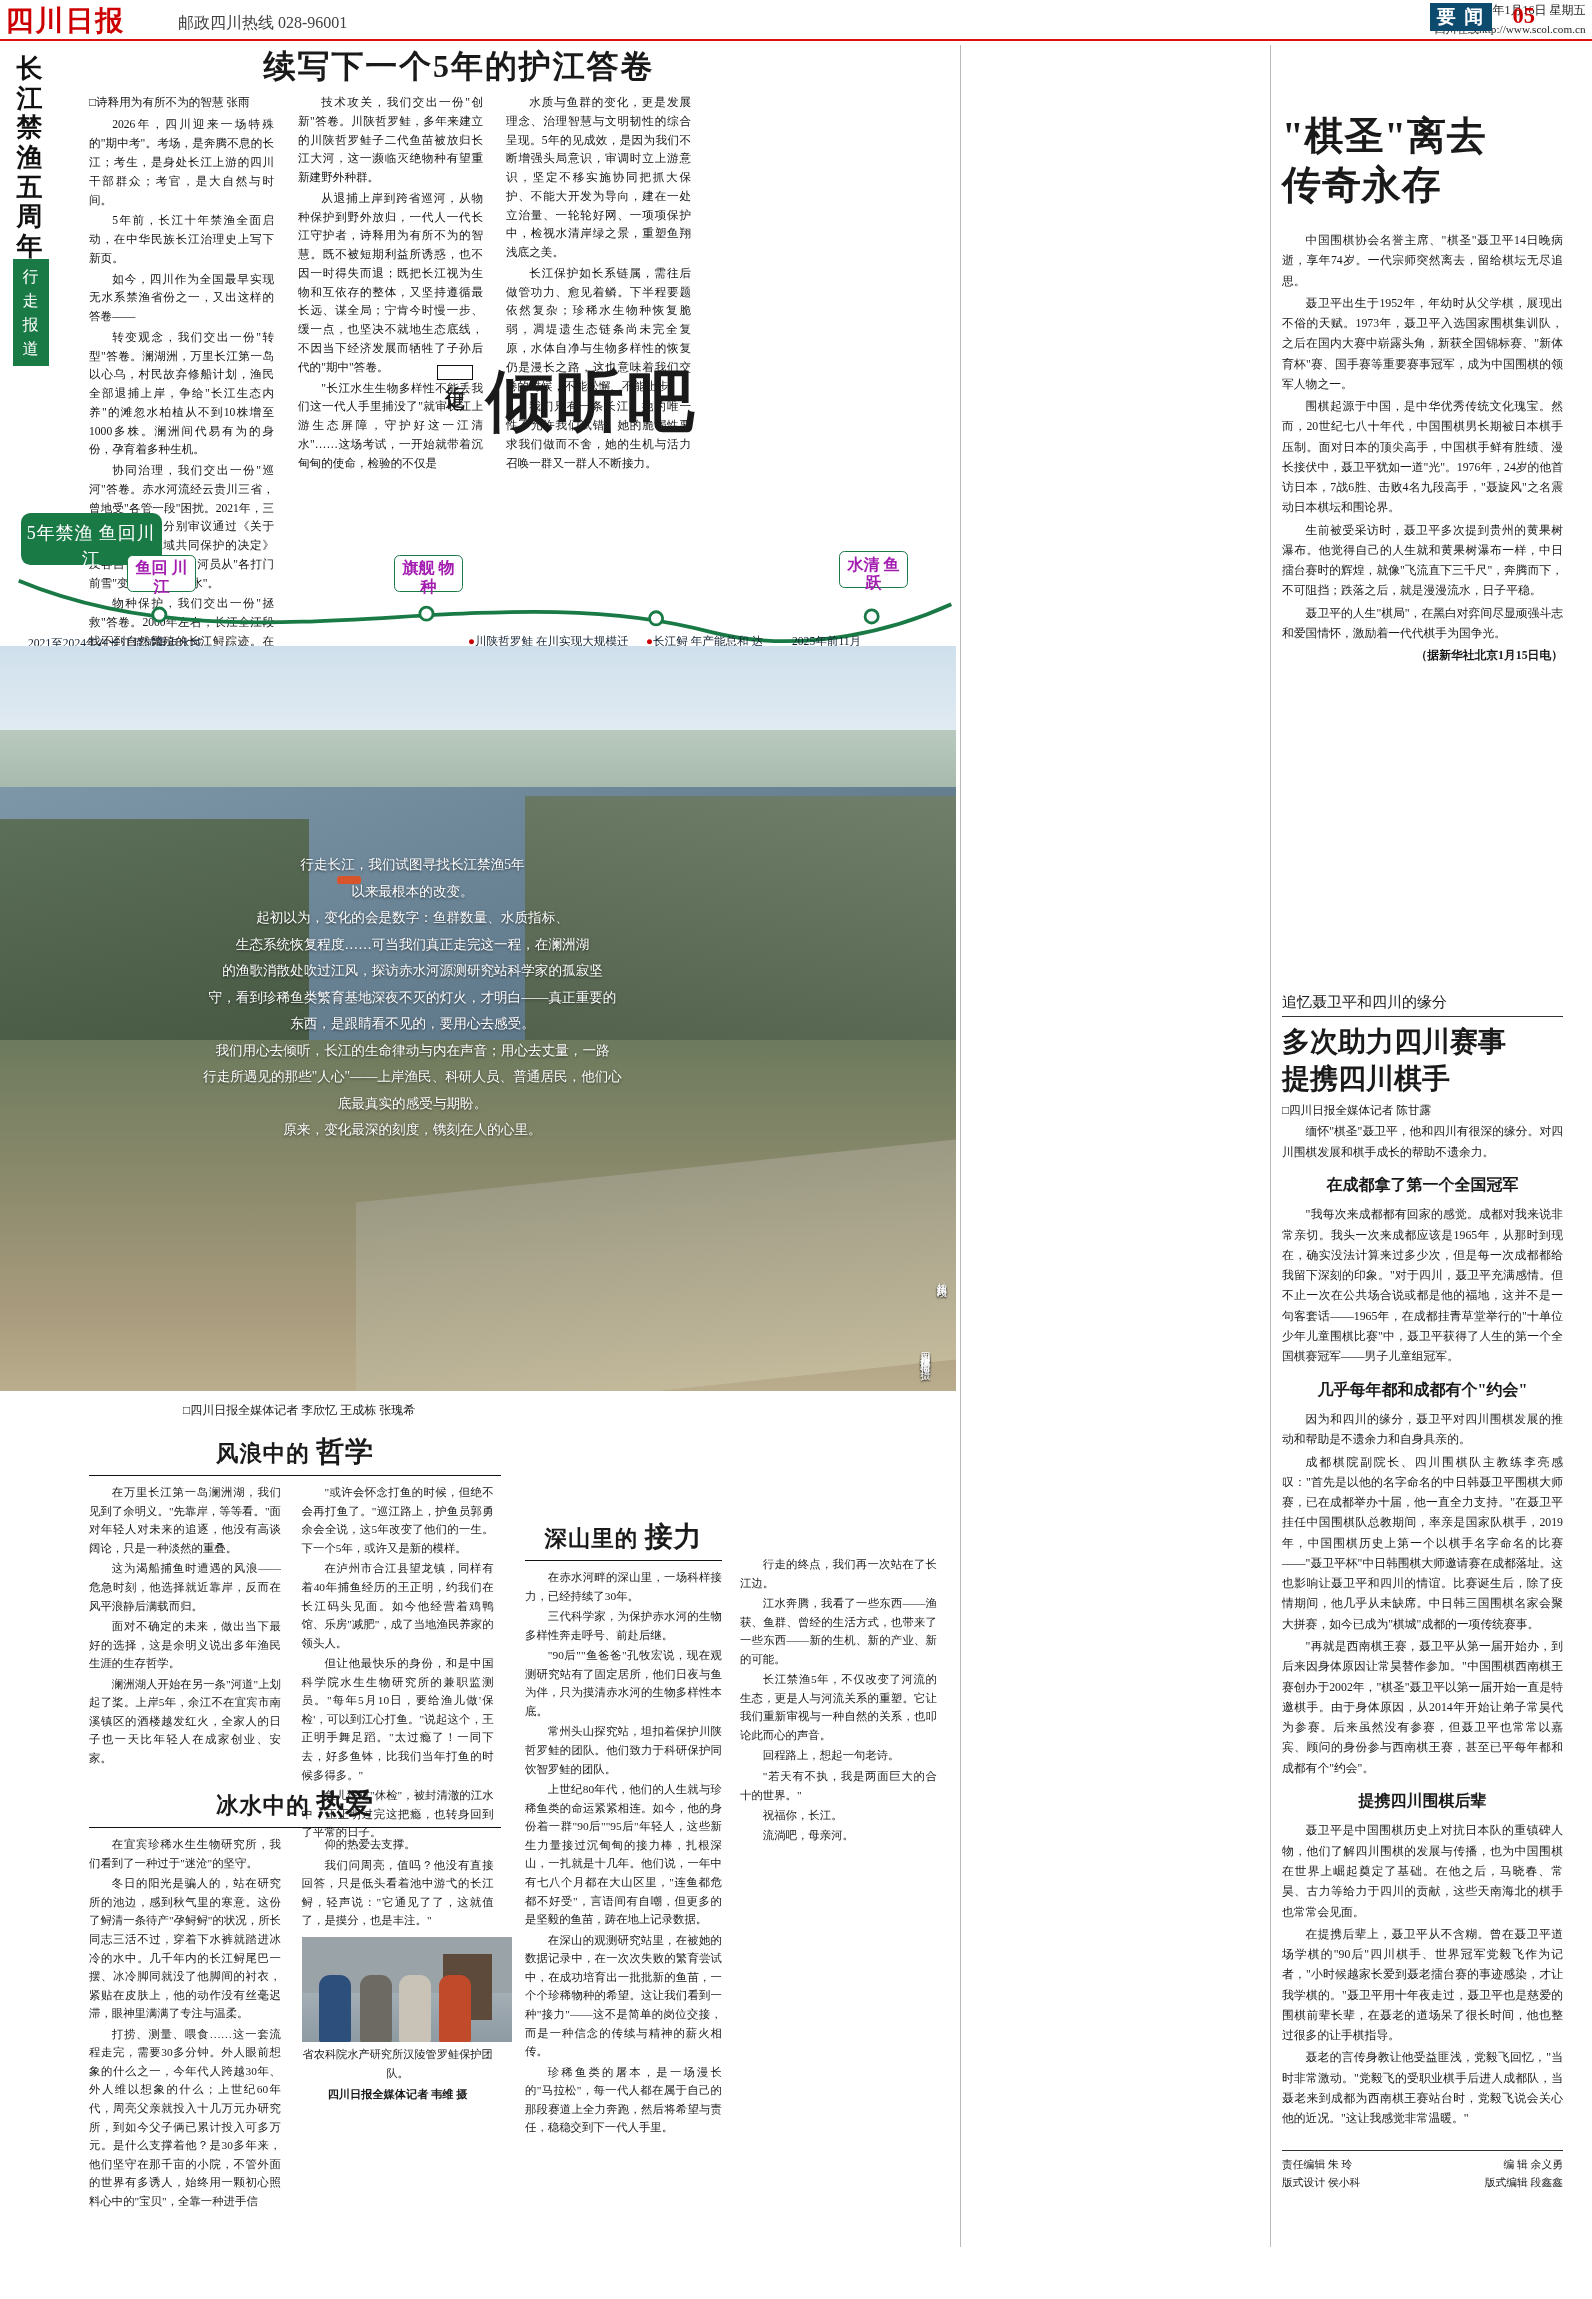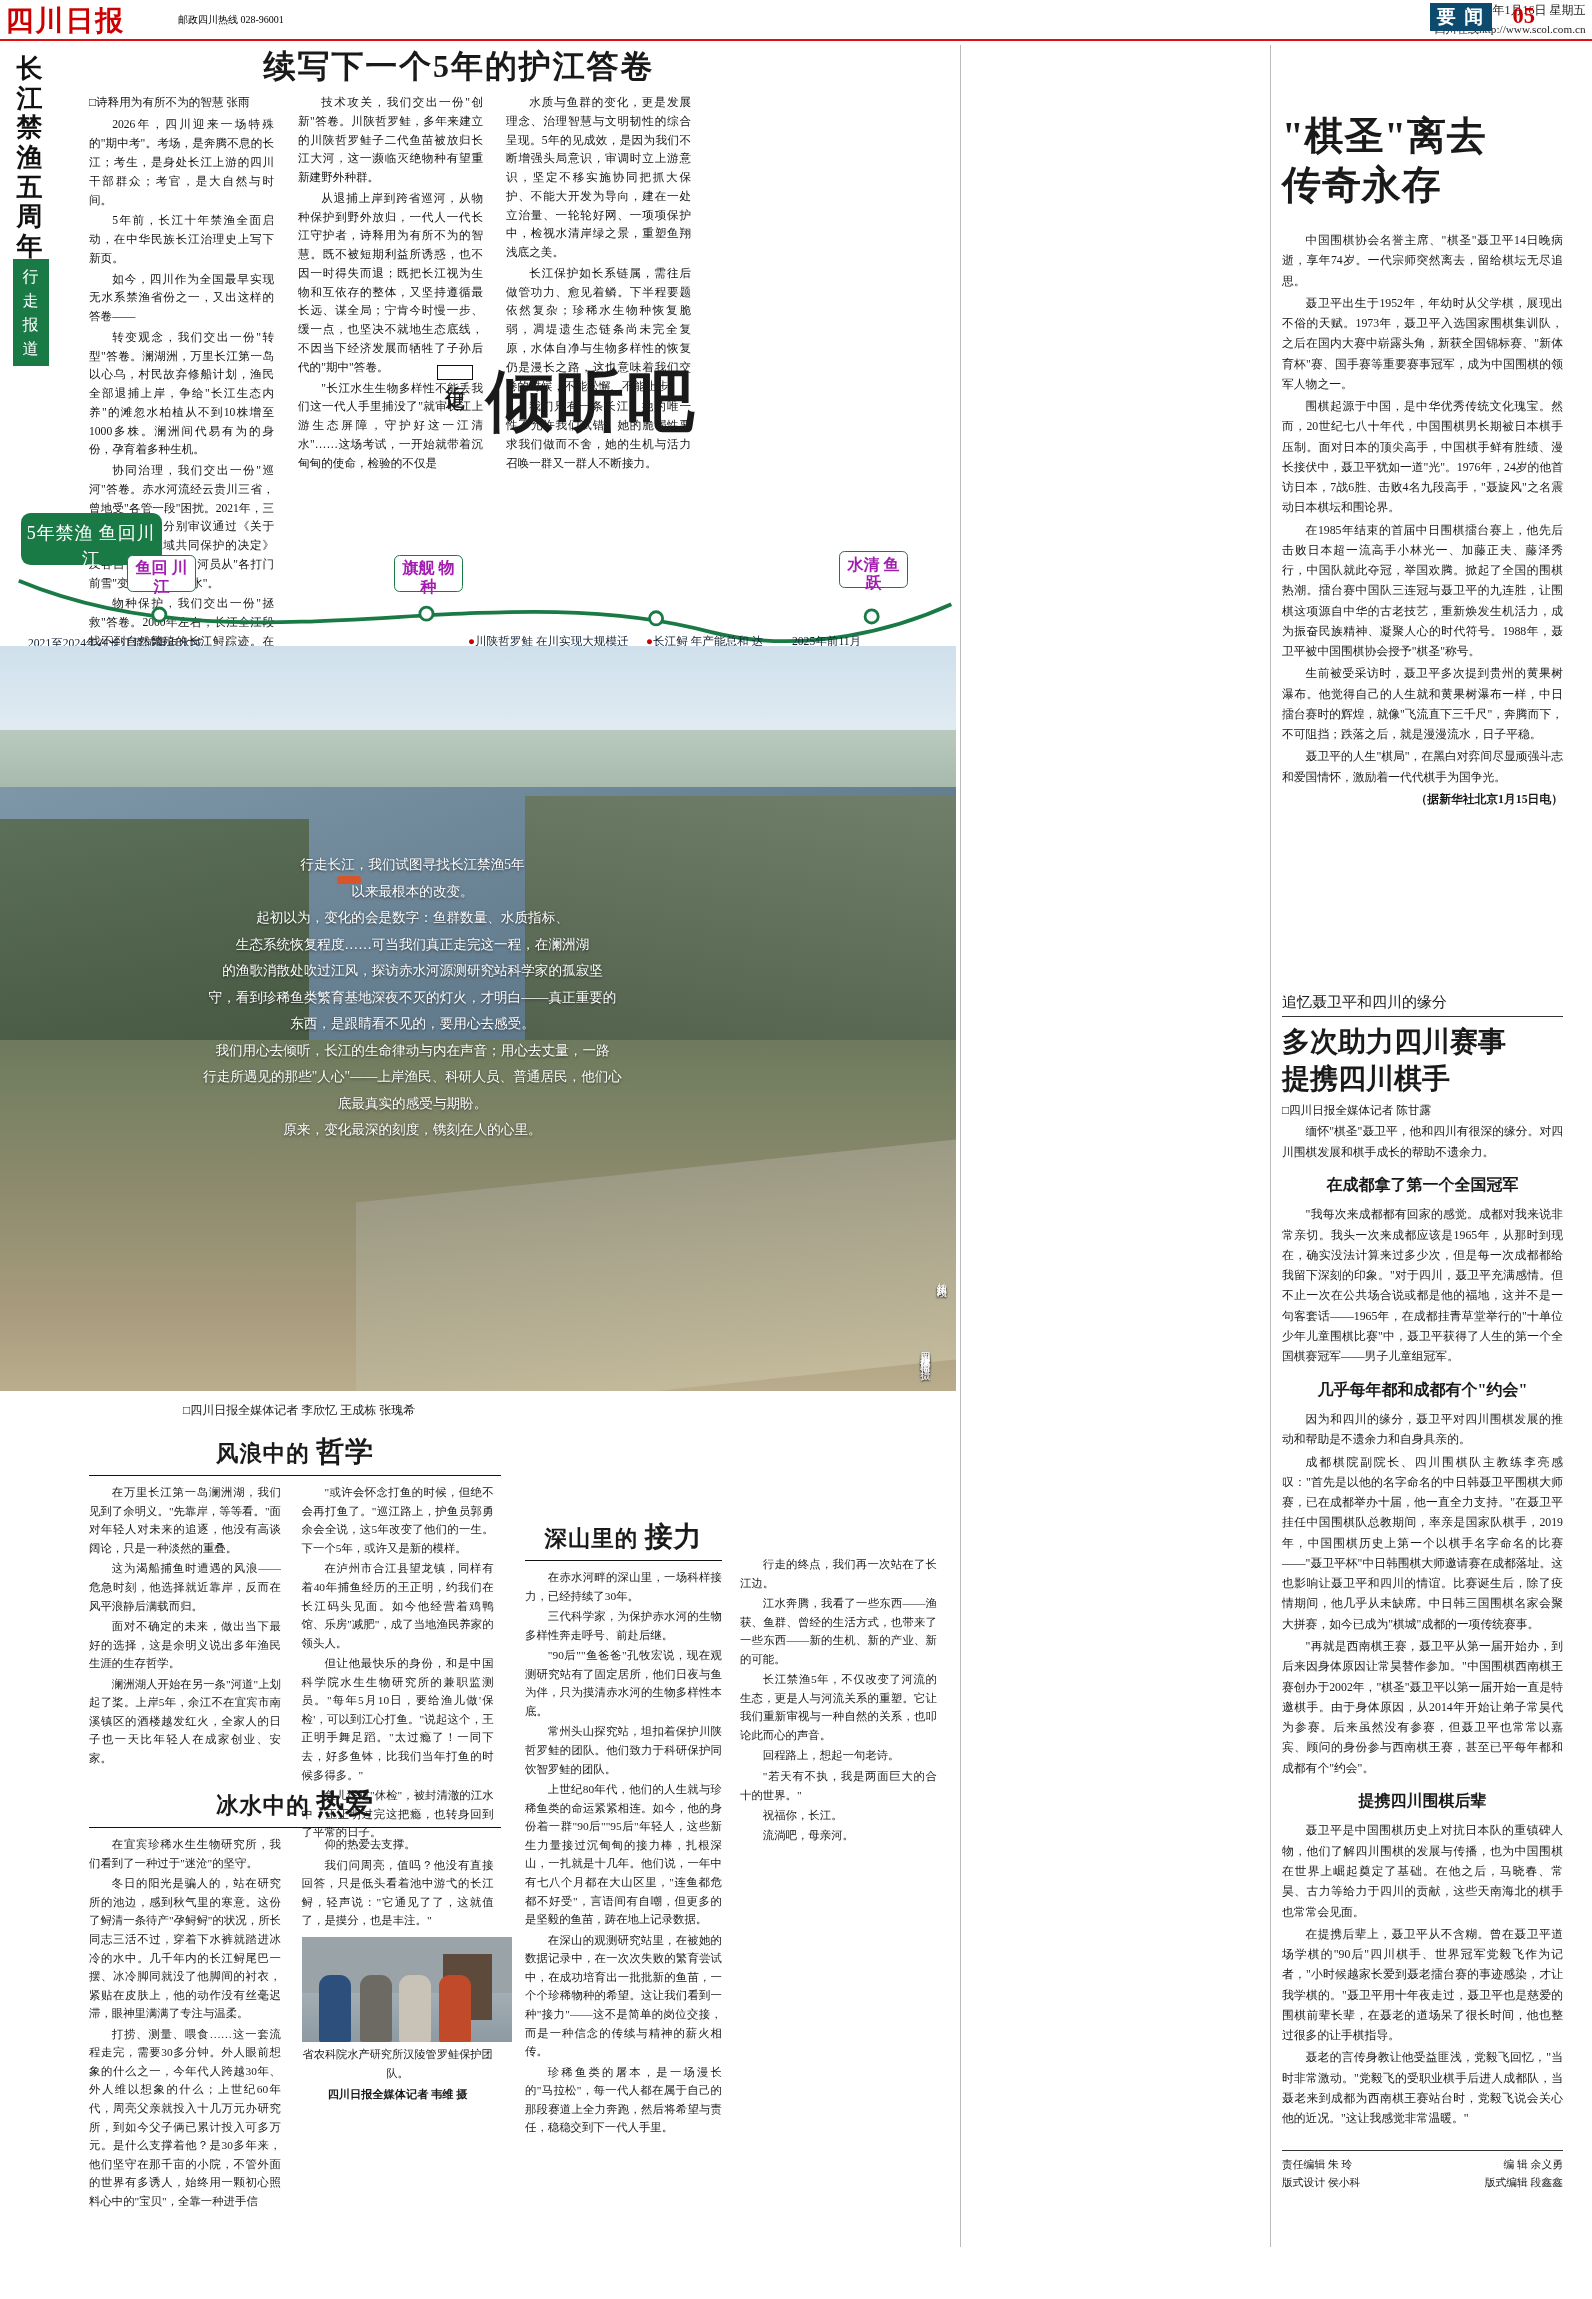--- a/index.html
+++ b/index.html
@@ -2,21 +2,21 @@
 <html style="font-size:15px"><head>
 <meta charset="utf-8">
 <style>
   html,body{margin:0;padding:0;background:#fff;}
   body{width:1593px;height:2299px;font-family:"Liberation Serif",serif;color:#1a1a1a;position:relative;overflow:hidden;}
   .page{position:relative;width:1593px;height:2197px;}
 
   
   .masthead{position:absolute;left:0;top:0;width:1593px;height:39px;border-bottom:2.8px solid #d11;}
   .logo{position:absolute;left:5.6px;top:1.9px;font-family:"Liberation Serif",serif;font-size:28px;font-weight:bold;color:#c00;letter-spacing:1.9px;}
-  .hotline{position:absolute;left:178px;top:13px;font-size:10px;color:#000000;}
+  .hotline{position:absolute;left:178px;top:13px;font-size:16px;color:#404040;}
   .mh-right{position:absolute;right:7.5px;top:1.9px;text-align:right;}
   .mh-date{font-size:12px;color:#222;}
   .mh-url{font-size:11.2px;color:#222;margin-top:2.8px;}
   .mh-badge{position:absolute;right:101px;top:2.8px;width:62px;height:28px;background:#0c4a6e;color:#fff;font-size:19px;font-weight:bold;text-align:center;line-height:28px;letter-spacing:1.9px;}
   .mh-page{position:absolute;right:58px;top:2.8px;font-size:22.5px;font-weight:bold;color:#c00;}
 
   
   .vtitle{position:absolute;left:9.4px;top:54px;width:41px;text-align:center;font-size:26px;font-weight:bold;line-height:1.14;letter-spacing:0.9px;color:#111;}
   .vtitle span{display:block;}
   .vsub{position:absolute;left:13px;top:259px;width:32px;background:#1a7a46;color:#fff;font-size:16px;text-align:center;padding:5.6px 1.9px;line-height:1.5;letter-spacing:0.9px;}
@@ -314,21 +314,20 @@
 
   <div class="r-h1">
     <div>"棋圣"离去</div>
     <div>传奇永存</div>
   </div>
 
   <div class="r-body">
     <p>中国围棋协会名誉主席、"棋圣"聂卫平14日晚病逝，享年74岁。一代宗师突然离去，留给棋坛无尽追思。</p>
     <p>聂卫平出生于1952年，年幼时从父学棋，展现出不俗的天赋。1973年，聂卫平入选国家围棋集训队，之后在国内大赛中崭露头角，新获全国锦标赛、"新体育杯"赛、国手赛等重要赛事冠军，成为中国围棋的领军人物之一。</p>
     <p>围棋起源于中国，是中华优秀传统文化瑰宝。然而，20世纪七八十年代，中国围棋男长期被日本棋手压制。面对日本的顶尖高手，中国棋手鲜有胜绩、漫长接伏中，聂卫平犹如一道"光"。1976年，24岁的他首访日本，7战6胜、击败4名九段高手，"聂旋风"之名震动日本棋坛和围论界。</p>
-    <p>在1985年结束的首届中日围棋擂台赛上，他先后击败日本超一流高手小林光一、加藤正夫、藤泽秀行，中国队就此夺冠，举国欢腾。掀起了全国的围棋热潮。擂台赛中国队三连冠与聂卫平的九连胜，让围棋这项源自中华的古老技艺，重新焕发生机活力，成为振奋民族精神、凝聚人心的时代符号。1988年，聂卫平被中国围棋协会授予"棋圣"称号。</p>
     <p>生前被受采访时，聂卫平多次提到贵州的黄果树瀑布。他觉得自己的人生就和黄果树瀑布一样，中日擂台赛时的辉煌，就像"飞流直下三千尺"，奔腾而下，不可阻挡；跌落之后，就是漫漫流水，日子平稳。</p>
     <p>聂卫平的人生"棋局"，在黑白对弈间尽显顽强斗志和爱国情怀，激励着一代代棋手为国争光。</p>
     <p class="r-dateline">（据新华社北京1月15日电）</p>
   </div>
 
   <div class="r-sub">
     <div class="r-kicker">追忆聂卫平和四川的缘分</div>
     <div class="r-h2">
       <div>多次助力四川赛事</div>
       <div>提携四川棋手</div>

